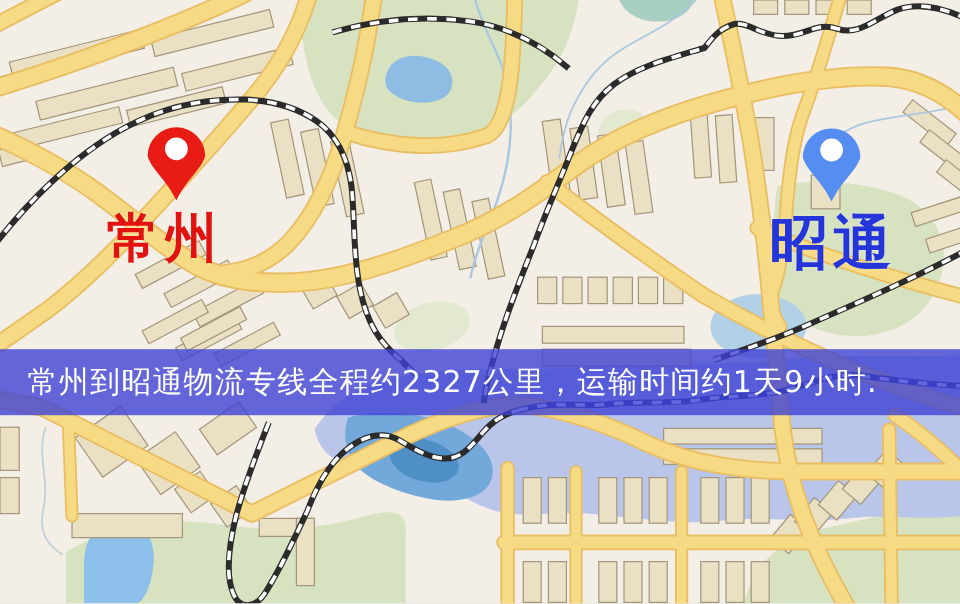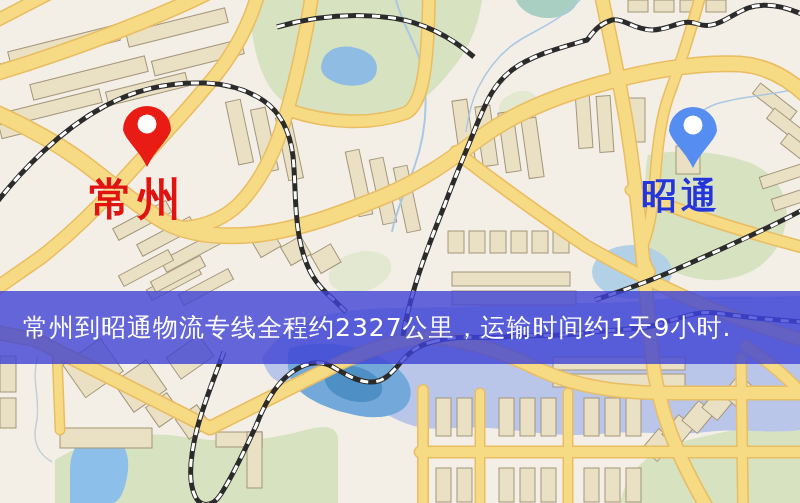--- a/index.html
+++ b/index.html
@@ -7,23 +7,23 @@
     position:relative; width:800px; height:503px; overflow:hidden;
     font-family:"DejaVu Sans","Liberation Sans",sans-serif;
     background:#f4efe6;
   }
   .stage svg.map { position:absolute; left:0; top:0; }
   .city-label {
     position:absolute; font-weight:700; line-height:1; white-space:nowrap;
     letter-spacing:4px; text-shadow:0 0 2px rgba(255,255,255,.45);
   }
   .city-label.origin { left:89px; top:177px; font-size:44px; }
-  .city-label.destination { left:641px; top:178px; font-size:36px; }
+  .city-label.destination { left:641px; top:178px; font-size:49px; }
   .banner {
-    position:absolute; left:0; top:291px; width:800px; height:73px;
+    position:absolute; left:0; top:291px; width:800px; height:55px;
     display:flex; align-items:center; z-index:5;
   }
   .banner-text {
     font-size:25px; padding-left:23px; letter-spacing:1px; white-space:nowrap;
   }
   
   .park { fill:#d7e2c1; stroke:none; }
   .park-light { fill:#e2e9d0; }
   .bld { fill:#eae0c4; stroke:#a3957a; stroke-width:1; }
   .stream { fill:none; stroke:#aac8e2; stroke-width:2; }

